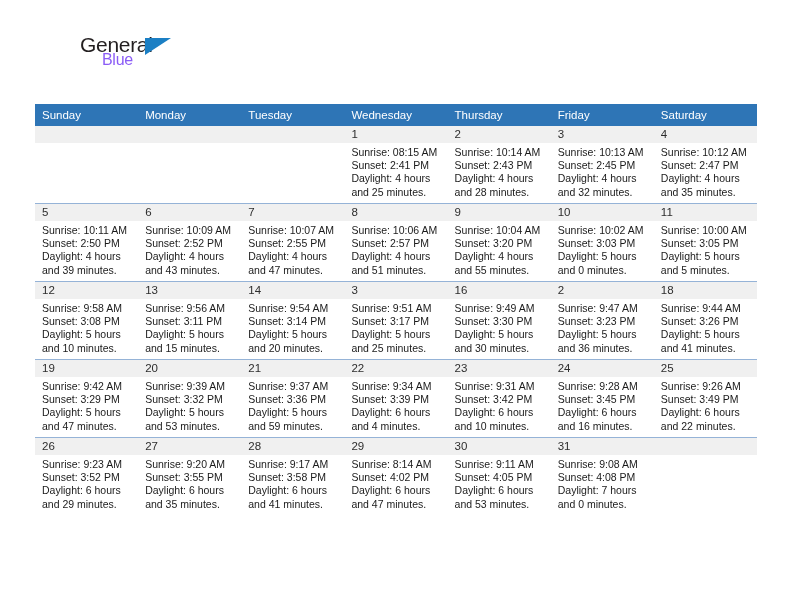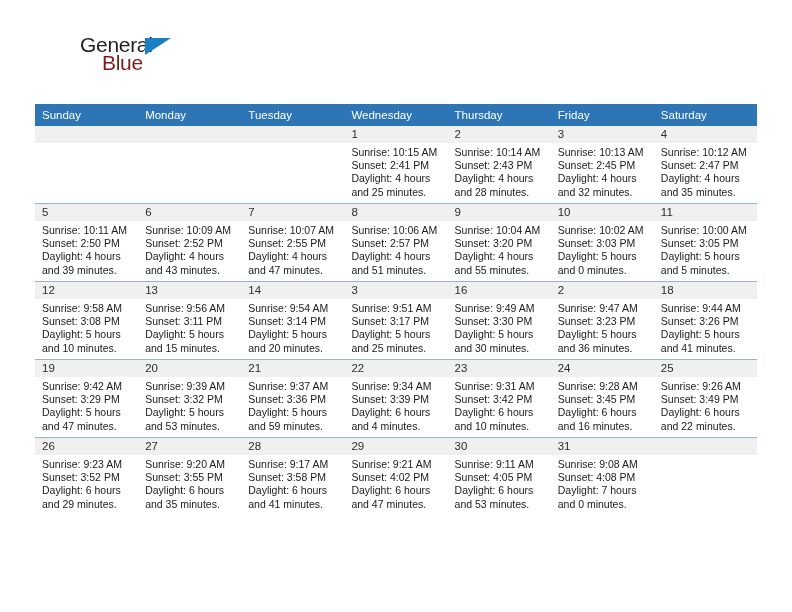--- a/index.html
+++ b/index.html
@@ -42,23 +42,23 @@
     top: 0;
     font-size: 21px;
     letter-spacing: -0.3px;
     color: #231f20;
     font-family: "Liberation Sans", sans-serif;
   }
   .logo-blue {
     position: absolute;
     left: 22px;
     top: 18px;
-    font-size: 21px;
+    font-size: 16px;
     letter-spacing: -0.3px;
-    color: #7f1d1d;
+    color: #8b5cf6;
     font-family: "Liberation Sans", sans-serif;
   }
   .logo-tri {
     position: absolute;
     left: 65px;
     top: 5px;
     width: 0;
     height: 0;
     border-left: 26px solid #1b7fc4;
     border-bottom: 17px solid transparent;
@@ -170,21 +170,21 @@
           </td>
           <td>
             <div class="daynum-bar empty"></div>
           </td>
           <td>
             <div class="daynum-bar empty"></div>
           </td>
           <td>
             <div class="daynum-bar">1</div>
             <div class="cell-body">
-              <div>Sunrise: 10:15 AM</div>
+              <div>Sunrise: 08:15 AM</div>
               <div>Sunset: 2:41 PM</div>
               <div>Daylight: 4 hours</div>
               <div>and 25 minutes.</div>
             </div>
           </td>
           <td>
             <div class="daynum-bar">2</div>
             <div class="cell-body">
               <div>Sunrise: 10:14 AM</div>
               <div>Sunset: 2:43 PM</div>
@@ -430,21 +430,21 @@
             <div class="cell-body">
               <div>Sunrise: 9:17 AM</div>
               <div>Sunset: 3:58 PM</div>
               <div>Daylight: 6 hours</div>
               <div>and 41 minutes.</div>
             </div>
           </td>
           <td>
             <div class="daynum-bar">29</div>
             <div class="cell-body">
-              <div>Sunrise: 9:21 AM</div>
+              <div>Sunrise: 8:14 AM</div>
               <div>Sunset: 4:02 PM</div>
               <div>Daylight: 6 hours</div>
               <div>and 47 minutes.</div>
             </div>
           </td>
           <td>
             <div class="daynum-bar">30</div>
             <div class="cell-body">
               <div>Sunrise: 9:11 AM</div>
               <div>Sunset: 4:05 PM</div>

